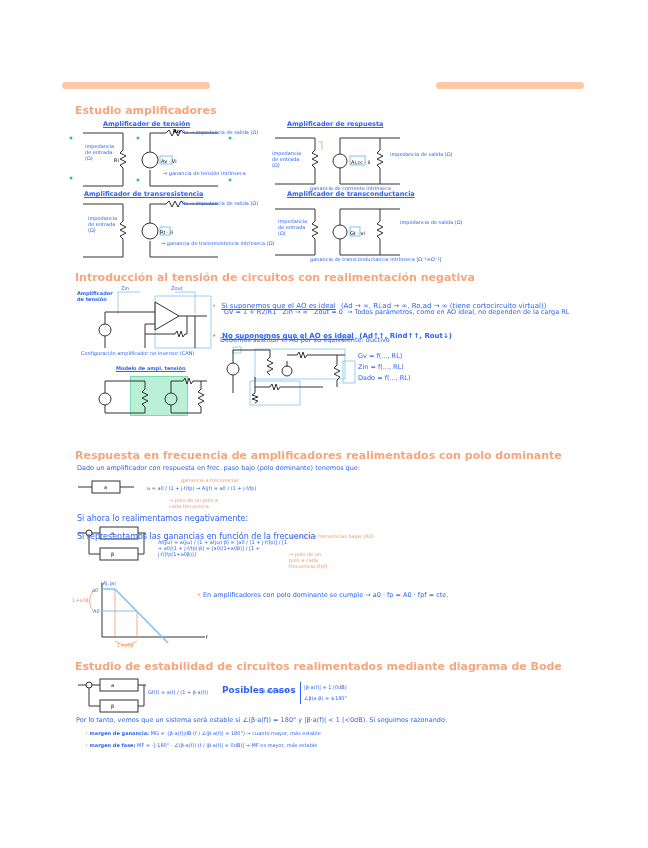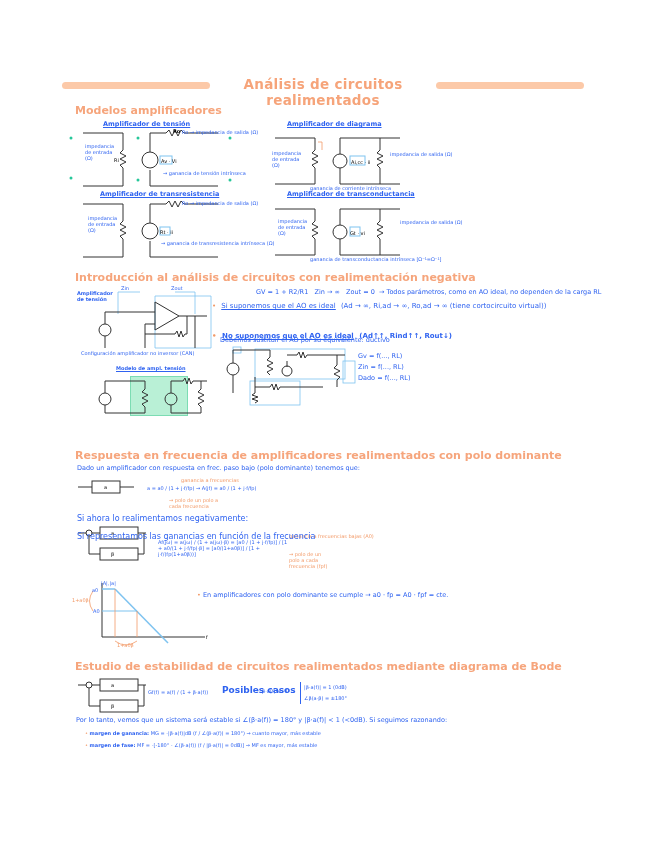--- a/index.html
+++ b/index.html
@@ -16,25 +16,24 @@
   .small{font-size:6.5px;}
   .hand{font-family:"DejaVu Sans",sans-serif;font-size:7px;}
   .sub{font-size:6.5px;font-weight:bold;}
   svg{position:absolute;overflow:visible;}
 </style>
 </head>
 <body>
 
 <div class="abs title-wrap">
   <div class="title-bar" style="left:0;width:148px;"></div>
-  <div class="title-text">Análisis de circuitos realimentados</div>
   <div class="title-bar" style="left:374px;width:148px;"></div>
 </div>
 
-<div class="abs sec" style="left:75px;top:104px;">Modelos amplificadores</div>
+<div class="abs sec" style="left:75px;top:104px;">Estudio amplificadores</div>
 
 <div class="abs blue-u sub" style="left:103px;top:120px;">Amplificador de tensión</div>
 <svg style="left:78px;top:128px;" width="180" height="60">
   <g stroke="#333" stroke-width="1" fill="none">
     <line x1="5" y1="5" x2="45" y2="5"></line>
       <line x1="45" y1="5" x2="45" y2="22"></line>
     <polyline points="45,22 42,25 48,28 42,31 48,34 42,37 45,40"></polyline>
     <line x1="45" y1="40" x2="45" y2="58"></line>
       <line x1="5" y1="58" x2="45" y2="58"></line>
     <line x1="72" y1="58" x2="72" y2="42"></line>
@@ -55,21 +54,21 @@
       <circle cx="152" cy="52" r="1.5"></circle>
     </g>
 </svg>
 <div class="abs blue tiny" style="left:85px;top:143px;width:36px;">impedancia de entrada (Ω)</div>
 <div class="abs tiny" style="left:114px;top:157px;">Ri</div>
 <div class="abs tiny" style="left:173px;top:128px;font-weight:bold;">Ro</div>
 <div class="abs blue tiny" style="left:182px;top:129px;">Ro → impedancia de salida (Ω)</div>
 <div class="abs tiny" style="left:161px;top:158px;">Av · Vi</div>
 <div class="abs blue tiny" style="left:163px;top:170px;">→ ganancia de tensión intrínseca</div>
 
-<div class="abs blue-u sub" style="left:287px;top:120px;">Amplificador de diagrama</div>
+<div class="abs blue-u sub" style="left:287px;top:120px;">Amplificador de respuesta</div>
 <svg style="left:270px;top:138px;" width="180" height="55">
   <g stroke="#333" stroke-width="1" fill="none">
     <line x1="5" y1="0" x2="45" y2="0"></line>
       <line x1="45" y1="0" x2="45" y2="12"></line>
     <polyline points="45,12 42,15 48,18 42,21 48,24 42,27 45,30"></polyline>
     <line x1="45" y1="30" x2="45" y2="46"></line>
       <line x1="5" y1="46" x2="45" y2="46"></line>
     <rect x="70" y="0" width="43" height="46" stroke="none"></rect>
     <line x1="70" y1="0" x2="110" y2="0"></line>
       <line x1="70" y1="0" x2="70" y2="16"></line>
@@ -83,21 +82,21 @@
       <line x1="110" y1="46" x2="130" y2="46"></line>
     <rect x="80" y="18" width="15" height="9" stroke="#7ec3f0"></rect>
   </g>
   <path d="M48 4 L52 4 L52 12" stroke="#f29a68" stroke-width="0.8" fill="none"></path>
 </svg>
 <div class="abs blue tiny" style="left:272px;top:150px;width:34px;">impedancia de entrada (Ω)</div>
 <div class="abs tiny" style="left:351px;top:159px;">Ai,cc · ii</div>
 <div class="abs blue tiny" style="left:390px;top:151px;">impedancia de salida (Ω)</div>
 <div class="abs blue tiny" style="left:310px;top:185px;">ganancia de corriente intrínseca</div>
 
-<div class="abs blue-u sub" style="left:100px;top:190px;text-align:center;">Amplificador de transresistencia</div>
+<div class="abs blue-u sub" style="left:84px;top:190px;text-align:center;">Amplificador de transresistencia</div>
 <svg style="left:78px;top:199px;" width="180" height="60">
   <g stroke="#333" stroke-width="1" fill="none">
     <line x1="5" y1="5" x2="45" y2="5"></line>
       <line x1="45" y1="5" x2="45" y2="22"></line>
     <polyline points="45,22 42,25 48,28 42,31 48,34 42,37 45,40"></polyline>
     <line x1="45" y1="40" x2="45" y2="58"></line>
       <line x1="5" y1="58" x2="45" y2="58"></line>
     <line x1="72" y1="58" x2="72" y2="42"></line>
       <circle cx="72" cy="32" r="8"></circle>
       <line x1="72" y1="24" x2="72" y2="5"></line>
@@ -132,21 +131,21 @@
     <line x1="110" y1="0" x2="130" y2="0"></line>
       <line x1="110" y1="46" x2="130" y2="46"></line>
     <rect x="80" y="18" width="10" height="9" stroke="#7ec3f0"></rect>
   </g>
 </svg>
 <div class="abs blue tiny" style="left:278px;top:218px;width:34px;">impedancia de entrada (Ω)</div>
 <div class="abs tiny" style="left:350px;top:230px;">Gt · vi</div>
 <div class="abs blue tiny" style="left:400px;top:219px;">impedancia de salida (Ω)</div>
 <div class="abs blue tiny" style="left:310px;top:256px;">ganancia de transconductancia intrínseca [Ω⁻¹=Ω⁻¹]</div>
 
-<div class="abs sec" style="left:75px;top:271px;">Introducción al análisis de circuitos con realimentación negativa</div>
+<div class="abs sec" style="left:75px;top:271px;">Introducción al tensión de circuitos con realimentación negativa</div>
 
 <div class="abs blue tiny" style="left:77px;top:290px;width:30px;font-weight:bold;">Amplificador de tensión</div>
 <div class="abs blue tiny" style="left:121px;top:285px;">Zin</div>
 <div class="abs blue tiny" style="left:171px;top:285px;">Zout</div>
 <svg style="left:95px;top:288px;" width="120" height="62">
   <g stroke="#7ec3f0" stroke-width="0.8" fill="none">
     <path d="M23 4 L23 26"></path>
       <path d="M23 4 L45 4"></path>
       <path d="M60 8 L60 60 L116 60 L116 8 Z"></path>
       <path d="M100 4 L100 26"></path>
@@ -193,21 +192,21 @@
       <polyline points="106,14 103,17 109,20 103,23 109,26 103,29 106,32"></polyline>
       <line x1="106" y1="32" x2="106" y2="38"></line>
   </g>
 </svg>
 
 <div class="abs" style="left:212px;top:293px;">
   <span class="orange hand">•</span>
   <span class="blue-u hand">Si suponemos que el AO es ideal</span>
   <span class="blue hand">(Ad → ∞, Ri,ad → ∞, Ro,ad → ∞ (tiene cortocircuito virtual))</span>
 </div>
-<div class="abs blue small" style="left:224px;top:288px;margin-left:32px;">
+<div class="abs blue small" style="left:224px;top:308px;">
   <span>GV = 1 + R2/R1</span>&nbsp;&nbsp;
   <span>Zin → ∞</span>&nbsp;&nbsp;
   <span>Zout = 0</span>&nbsp;
   <span>→ Todos parámetros, como en AO ideal, no dependen de la carga RL</span>
 </div>
 
 <div class="abs" style="left:212px;top:323px;font-weight:bold;">
   <span class="orange hand">•</span>
   <span class="blue-u hand">No suponemos que el AO es ideal</span>
   <span class="blue hand">(Ad↑↑, Rind↑↑, Rout↓)</span>

